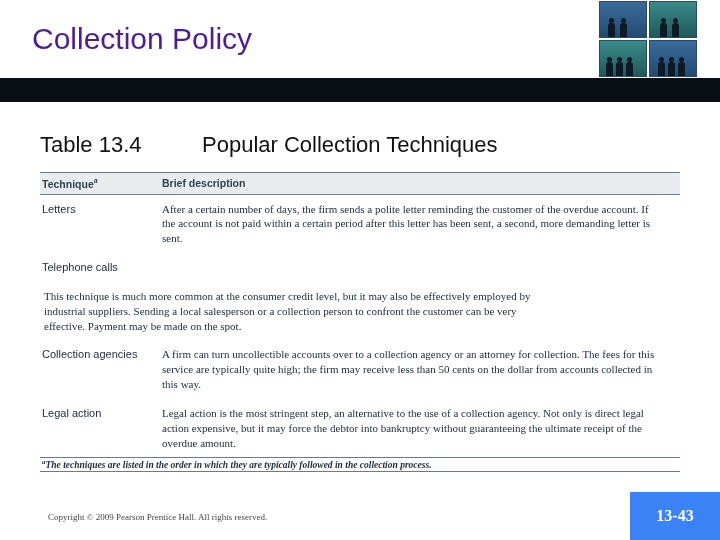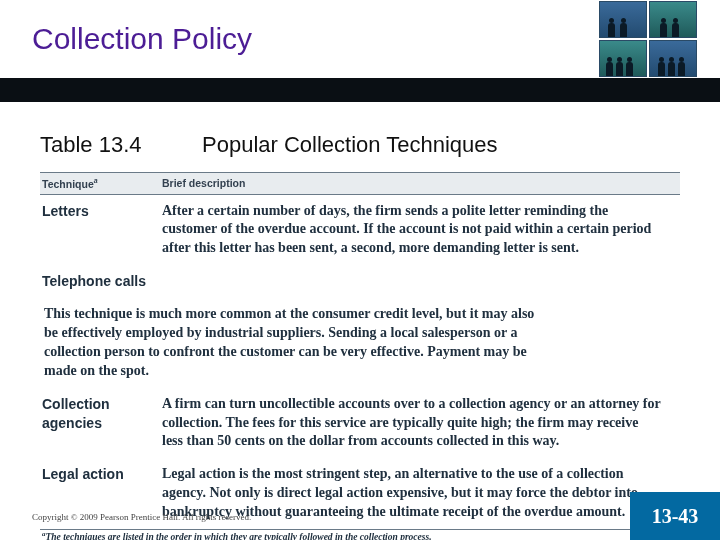--- a/index.html
+++ b/index.html
@@ -97,59 +97,58 @@
     font-family: Arial, Helvetica, sans-serif;
     font-size: 10.5px;
     color: #334150;
     font-weight: bold;
   }
   .thead .c1, .row .c1 { width: 118px; padding: 4px 6px 4px 2px; }
   .thead .c2, .row .c2 { width: 522px; padding: 4px 18px 4px 4px; }
   .sup { font-size: 7px; vertical-align: super; font-style: italic; }
   .tbody .row {
     display: flex;
-    font-size: 14px;
+    font-size: 11px;
     color: #20303f;
     line-height: 1.35;
     padding: 3px 0;
-    font-weight: bold;
   }
   .tbody .row .c1 { font-family: Arial, Helvetica, sans-serif; }
   .tbody .row .c2 { font-family: "Times New Roman", Times, serif; }
   .tfoot {
     border-top: 1.5px solid #6a7a88;
     border-bottom: 1.5px solid #6a7a88;
     font-size: 9.5px;
     font-style: italic;
     color: #20303f;
     padding: 0 2px;
     font-family: "Times New Roman", Times, serif;
     font-weight: bold;
   }
   .tfoot .sup { font-style: italic; }
   .copyright {
     position: absolute;
-    left: 32px;
+    left: 48px;
     bottom: 18px;
     font-family: Georgia, "Times New Roman", serif;
     font-size: 9px;
     color: #444;
   }
   .pagetab {
     position: absolute;
     right: 0;
     bottom: 0;
     width: 90px;
     height: 48px;
-    background: #0369a1;
+    background: #3b82f6;
     display: flex;
     align-items: center;
     justify-content: center;
     font-family: "Times New Roman", Times, serif;
-    font-size: 20px;
+    font-size: 16px;
     font-weight: bold;
     color: #fff;
   }
 </style>
 </head>
 <body>
 
 <div class="header">
   <div class="title">Collection Policy</div>
   <div class="header-image">

